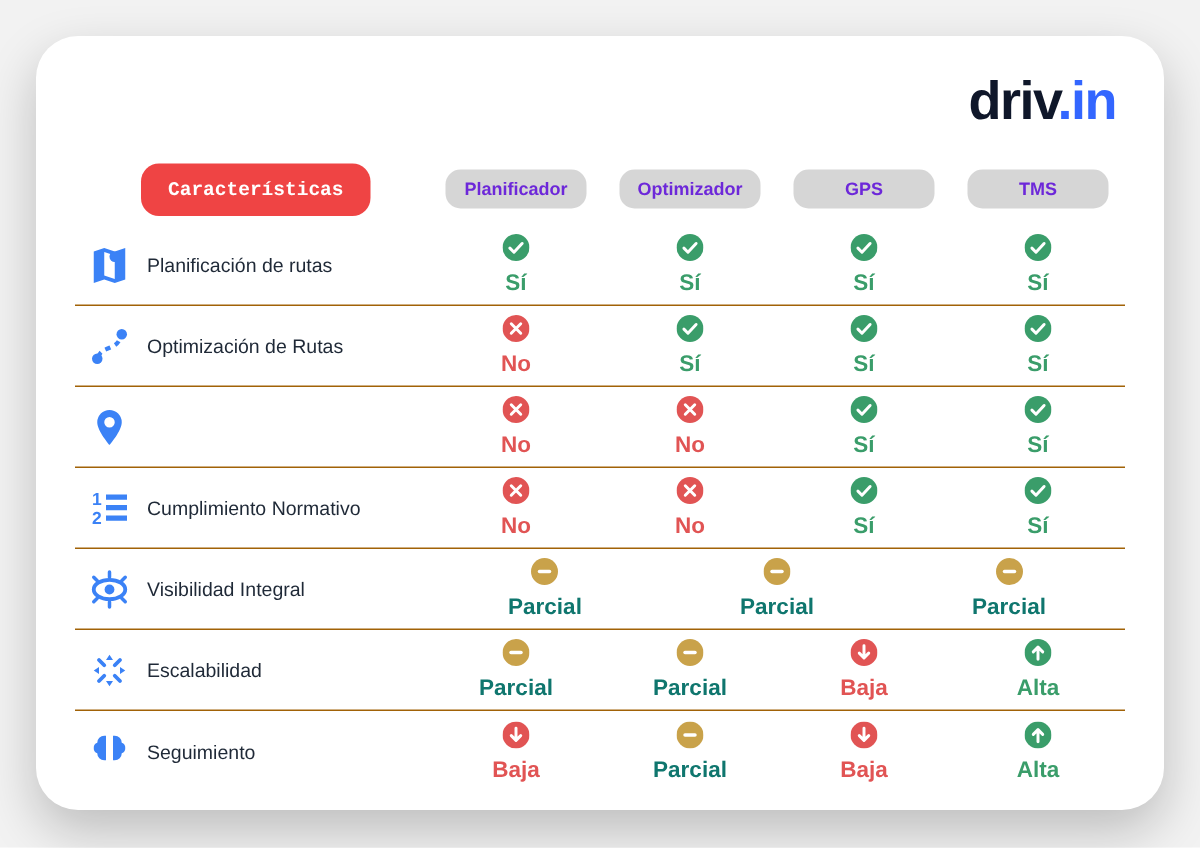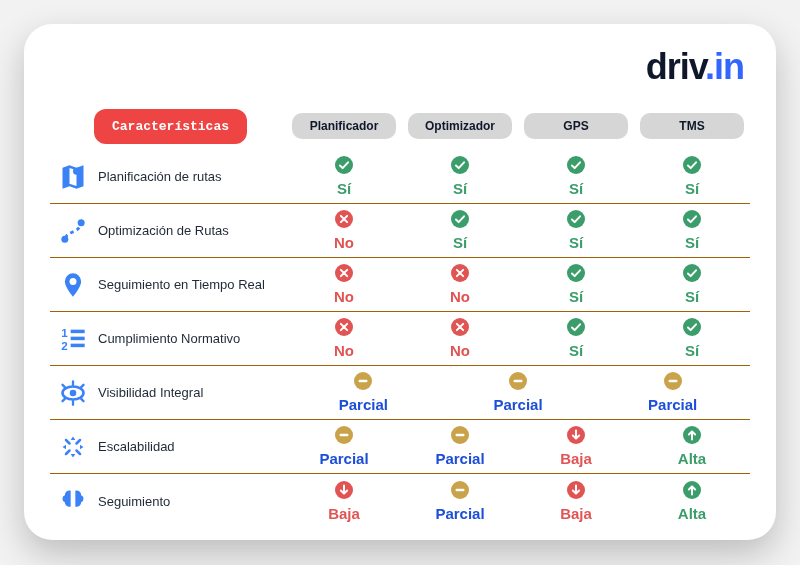--- a/index.html
+++ b/index.html
@@ -47,41 +47,41 @@
     font-weight:600;
     font-size:13px;
     padding:10px 18px;
     border-radius:12px;
     margin-left:44px;
     font-family:Liberation Mono, monospace;
   }
   .colhead {
     display:inline-block;
     background:#d6d6d6;
-    color:#0f172a;
+    color:#6d28d9;
     font-weight:600;
     font-size:12px;
     padding:6px 0;
     border-radius:10px;
-    width:104px;
+    width:94px;
   }
   .feat-icon {
     width:30px; height:30px;
     margin-left:8px;
     margin-right:10px;
     display:flex; align-items:center; justify-content:center;
     fill:#3b82f6;
     color:#3b82f6;
   }
   .feat-icon svg { width:28px; height:28px; }
   .feat-label { font-size:13px; color:#1f2937; font-weight:500; }
   .cell { display:inline-flex; align-items:center; gap:6px; font-weight:700; font-size:15px;flex-direction:column; }
   .yes   { color:#3a9d6a; }
   .no    { color:#e15454; }
-  .part  { color:#1d4ed8; }
+  .part  { color:#0f766e; }
   .down  { color:#e15454; }
   .up    { color:#3a9d6a; }
   .total { color:#3a9d6a; }
   .ico { width:18px; height:18px; flex:0 0 18px; }
   .ico svg { width:18px; height:18px; display:block; }
   .ico-check svg circle { fill:#3a9d6a; }
   .ico-cross svg circle { fill:#e15454; }
   .ico-minus svg circle { fill:#c9a24a; }
   .ico-down  svg circle { fill:#e15454; }
   .ico-up    svg circle { fill:#3a9d6a; }
@@ -203,21 +203,20 @@
               <span>Sí</span>
             </span></div>
         </div>
         <div class="row">
           <div class="col-feat">
             <span class="feat-icon">
               <svg viewBox="0 0 24 24">
                 <path fill="#3b82f6" d="M12 2a7 7 0 0 0-7 7c0 5 7 13 7 13s7-8 7-13a7 7 0 0 0-7-7zm0 10a3 3 0 1 1 0-6 3 3 0 0 1 0 6z"></path>
               </svg>
             </span>
-            <span class="feat-label">Seguimiento en Tiempo Real</span>
           </div>
           <div class="col"><span class="cell no">
               <span class="ico ico-cross">
                 <svg viewBox="0 0 20 20">
                   <circle cx="10" cy="10" r="10"></circle>
                   <path d="M6.5 6.5l7 7M13.5 6.5l-7 7" stroke="#fff" stroke-width="2.2" stroke-linecap="round"></path>
                 </svg>
               </span>
               <span>No</span>
             </span></div>

